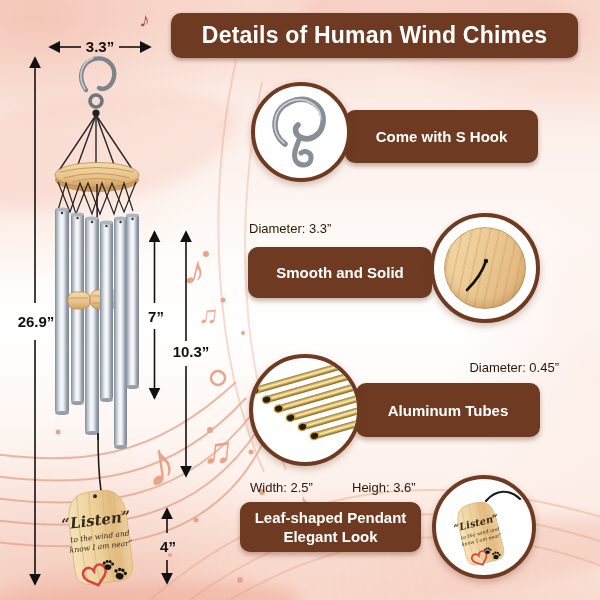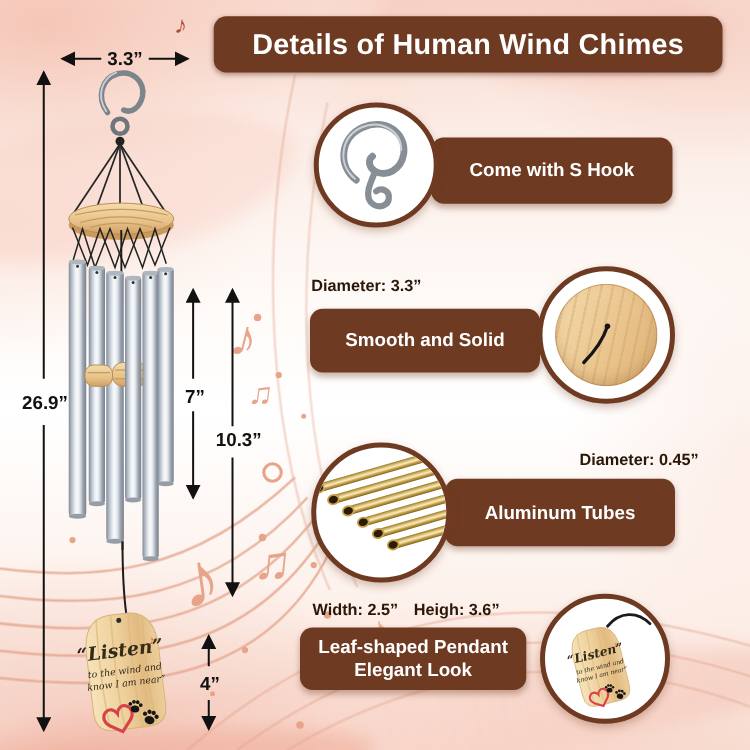--- a/index.html
+++ b/index.html
@@ -32,25 +32,25 @@
   .pill{
     position:absolute;background:#6e3a21;border-radius:10px;color:#fff;
     display:flex;flex-direction:column;align-items:center;justify-content:center;
     font-size:15px;font-weight:800;line-height:19px;text-align:center;
     box-shadow:0 3px 5px rgba(95,40,18,.35);z-index:3;
   }
   .p1{left:345px;top:110px;width:193px;height:53px;}
   .p2{left:248px;top:247px;width:184px;height:51px;}
   .p3{left:356px;top:383px;width:184px;height:54px;}
   .p4{left:240px;top:502px;width:181px;height:50px;}
-  .dim{position:absolute;font-size:13px;font-weight:700;color:#2b1708;z-index:4;white-space:nowrap;}
+  .dim{position:absolute;font-size:13px;font-weight:400;color:#2b1708;z-index:4;white-space:nowrap;}
   .d2{left:249px;top:221px;}
   .d3{left:440px;top:360px;width:100px;text-align:right;margin-left:19px;}
   .d4w{left:250px;top:480px;}
-  .d4h{left:331px;top:480px;}
+  .d4h{left:352px;top:480px;}
   .circle{
     position:absolute;background:#fff;border:4px solid #6e3a21;border-radius:50%;
     box-shadow:0 3px 7px rgba(110,55,25,.3);overflow:hidden;z-index:5;
     display:flex;align-items:center;justify-content:center;
   }
   .c1{left:251px;top:82px;width:92px;height:92px;}
   .c2{left:430px;top:213px;width:102px;height:102px;}
   .c3{left:249px;top:354px;width:104px;height:104px;}
   .c4{left:432px;top:475px;width:96px;height:96px;}
   .wood-disc{

